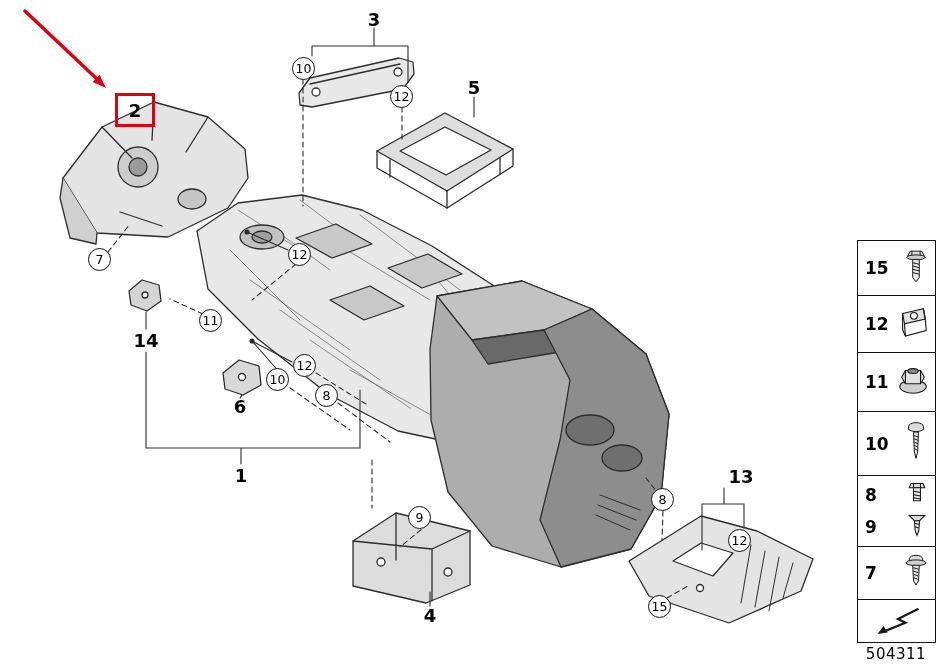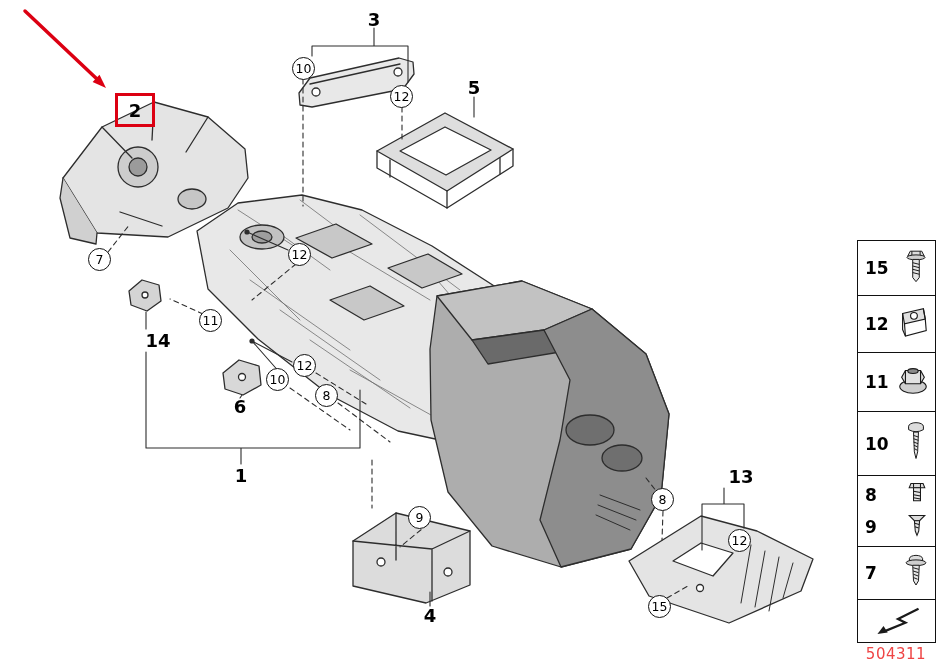--- a/index.html
+++ b/index.html
@@ -34,21 +34,21 @@
     padding:2px 5px 2px 7px; box-sizing:border-box; border-top:1.6px solid #111;
     cursor:pointer;
   }
   .legend-row:first-child { border-top:none; }
   .legend-row.double { flex-direction:column; align-items:stretch; justify-content:center; }
   .legend-subrow { display:flex; align-items:center; justify-content:space-between; }
   .legend-num { font-weight:bold; font-size:17px; color:#000; user-select:none; }
   .legend-row.arrow-row { justify-content:center; }
   .part-code {
     position:absolute; left:855px; top:645px; width:82px; text-align:center;
-    font-size:15px; color:#ef4444; letter-spacing:0.5px;
+    font-size:15px; color:#000000; letter-spacing:0.5px;
   }
 </style>
 </head>
 <body>
 
 <div class="stage">
 
   <svg class="artwork" width="947" height="667" viewBox="0 0 947 667">
     <g stroke="#2d2d2d" stroke-width="1.3" fill="none" stroke-linejoin="round" stroke-linecap="round">
 
@@ -155,21 +155,21 @@
       </g>
     </g>
   </svg>
 
   <div class="highlight-box">
     <span class="hl-num">2</span>
   </div>
 
   <div class="plain-label" style="left:374px; top:20px">3</div>
   <div class="plain-label" style="left:474px; top:88px">5</div>
-  <div class="plain-label" style="left:158px; top:341px">14</div>
+  <div class="plain-label" style="left:146px; top:341px">14</div>
   <div class="plain-label" style="left:240px; top:407px">6</div>
   <div class="plain-label" style="left:241px; top:476px">1</div>
   <div class="plain-label" style="left:430px; top:616px">4</div>
   <div class="plain-label" style="left:741px; top:477px">13</div>
 
   <div class="callout" style="left:292px; top:57px">10</div>
   <div class="callout" style="left:390px; top:85px">12</div>
   <div class="callout" style="left:88px;  top:248px">7</div>
   <div class="callout" style="left:288px; top:243px">12</div>
   <div class="callout" style="left:199px; top:309px">11</div>

